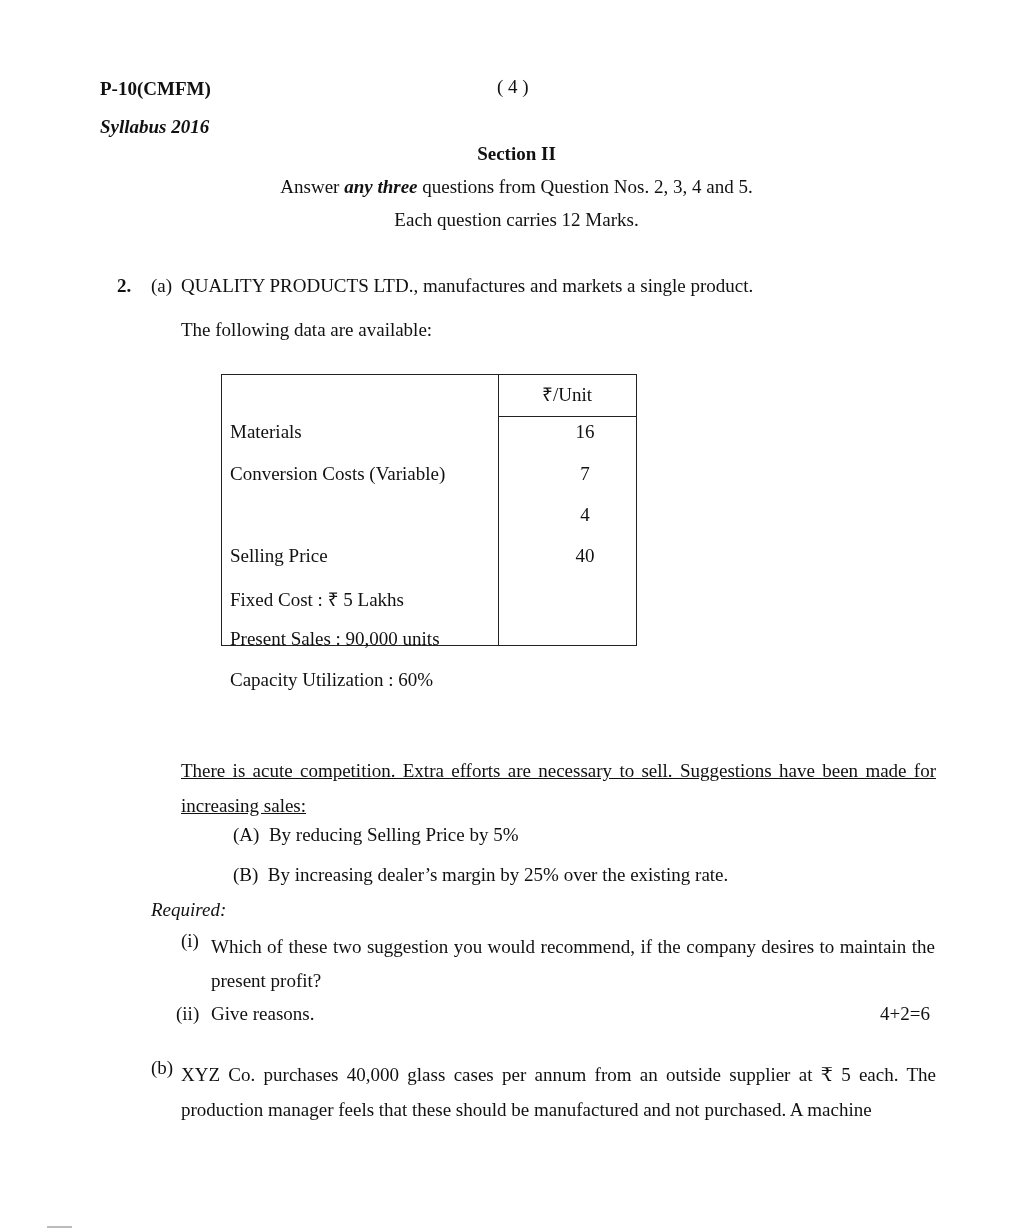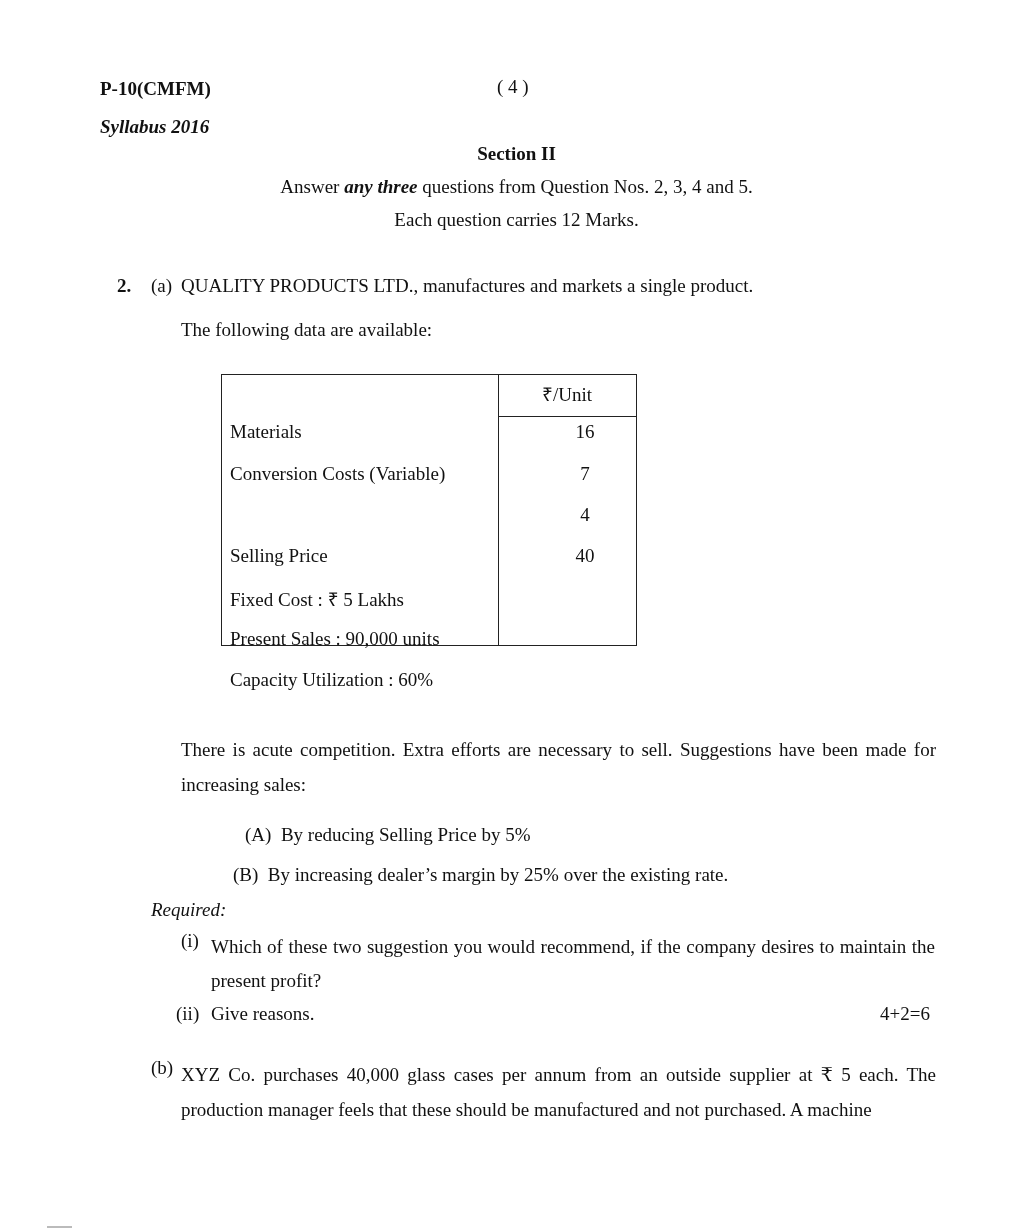--- a/index.html
+++ b/index.html
@@ -24,22 +24,22 @@
   .data-table {
     position: absolute; left: 221px; top: 374px; width: 416px; height: 272px;
     border: 1.5px solid #222; box-sizing: border-box; font-family: Liberation Serif, serif;
   }
   .col-div { position: absolute; left: 276px; top: 0; bottom: 0; border-left: 1.5px solid #222; }
   .hdr-rule { position: absolute; left: 276px; right: 0; top: 41px; border-top: 1.5px solid #222; }
   .unit-hdr { position: absolute; left: 276px; right: 0; top: 6px; text-align: center; }
   .row-label { position: absolute; left: 8px; white-space: nowrap; }
   .row-val { position: absolute; left: 276px; right: 0; text-align: center; padding-left: 36px; }
 
-  .para1 { left: 181px; top: 732px; width: 755px; white-space: normal; line-height: 35px; text-align: justify; }
-  .optA { left: 233px; top: 824px; margin-left: 12px; }
+  .para1 { left: 181px; top: 753px; width: 755px; white-space: normal; line-height: 35px; text-align: justify; text-decoration: underline; }
+  .optA { left: 233px; top: 824px; }
   .optB { left: 233px; top: 864px; }
   .req { left: 151px; top: 899px; font-style: italic; }
   .ri-label { left: 181px; top: 930px; }
   .ri-text { left: 211px; top: 930px; width: 724px; white-space: normal; line-height: 34px; text-align: justify; }
   .rii-label { left: 176px; top: 1003px; text-align: right; }
   .rii-text { left: 211px; top: 1003px; }
   .rii-marks { left: 880px; top: 1003px; }
   .qb-label { left: 151px; top: 1057px; }
   .qb-text { left: 181px; top: 1057px; width: 755px; white-space: normal; line-height: 35px; text-align: justify; }
   .footer-mark { left: 47px; top: 1226px; width: 25px; height: 2px; background: #bbbbbb; }

